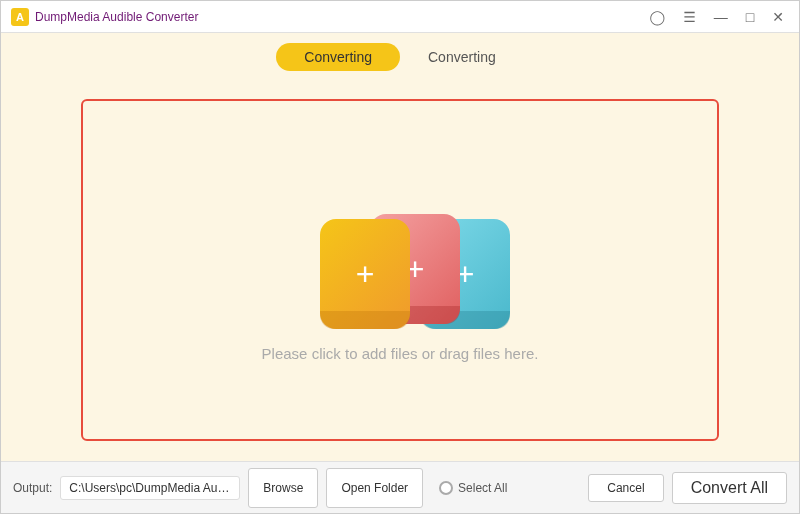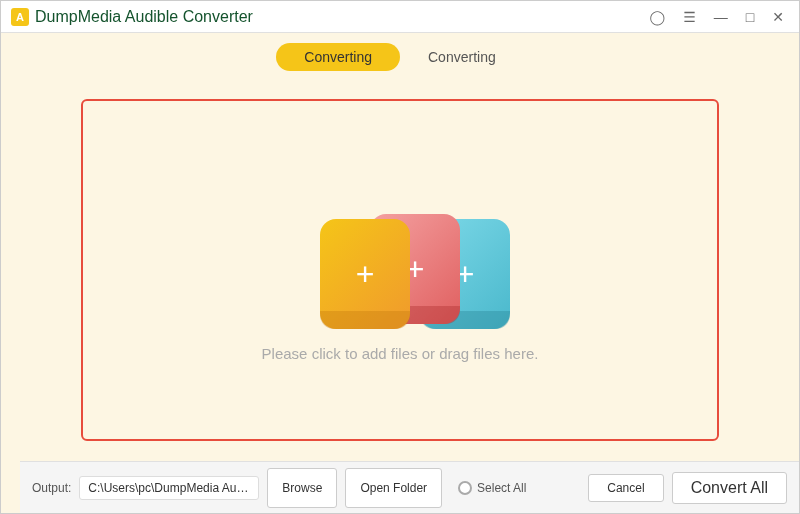--- a/index.html
+++ b/index.html
@@ -27,22 +27,22 @@
     #title-left {
       display: flex;
       align-items: center;
       gap: 6px;
     }
     #app-icon {
       width: 18px;
       height: 18px;
     }
     #title-text {
-      font-size: 16px;
-      color: #14532d;
+      font-size: 12px;
+      color: #701a75;
     }
     #title-controls {
       display: flex;
       gap: 8px;
       align-items: center;
     }
     .title-btn {
       background: none;
       border: none;
       cursor: pointer;
@@ -172,21 +172,20 @@
 
     
     #bottom-bar {
       display: flex;
       align-items: center;
       padding: 8px 12px;
       background: #f5f5f5;
       border-top: 1px solid #e0e0e0;
       gap: 8px;
       height: 52px;
-      margin-left: 19px;
     }
 
     #output-label {
       font-size: 12px;
       color: #555;
       white-space: nowrap;
     }
 
     #output-path {
       background: #fff;

